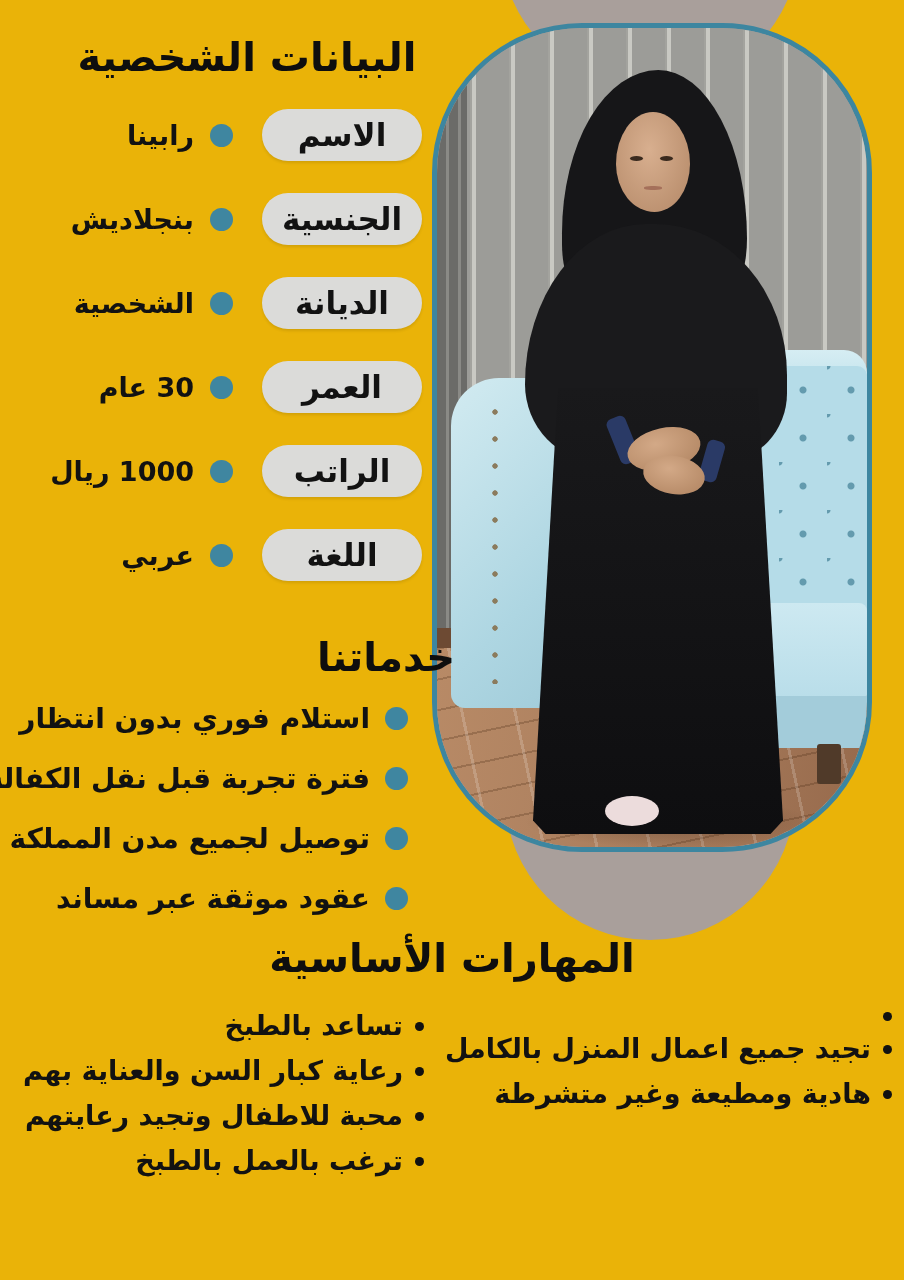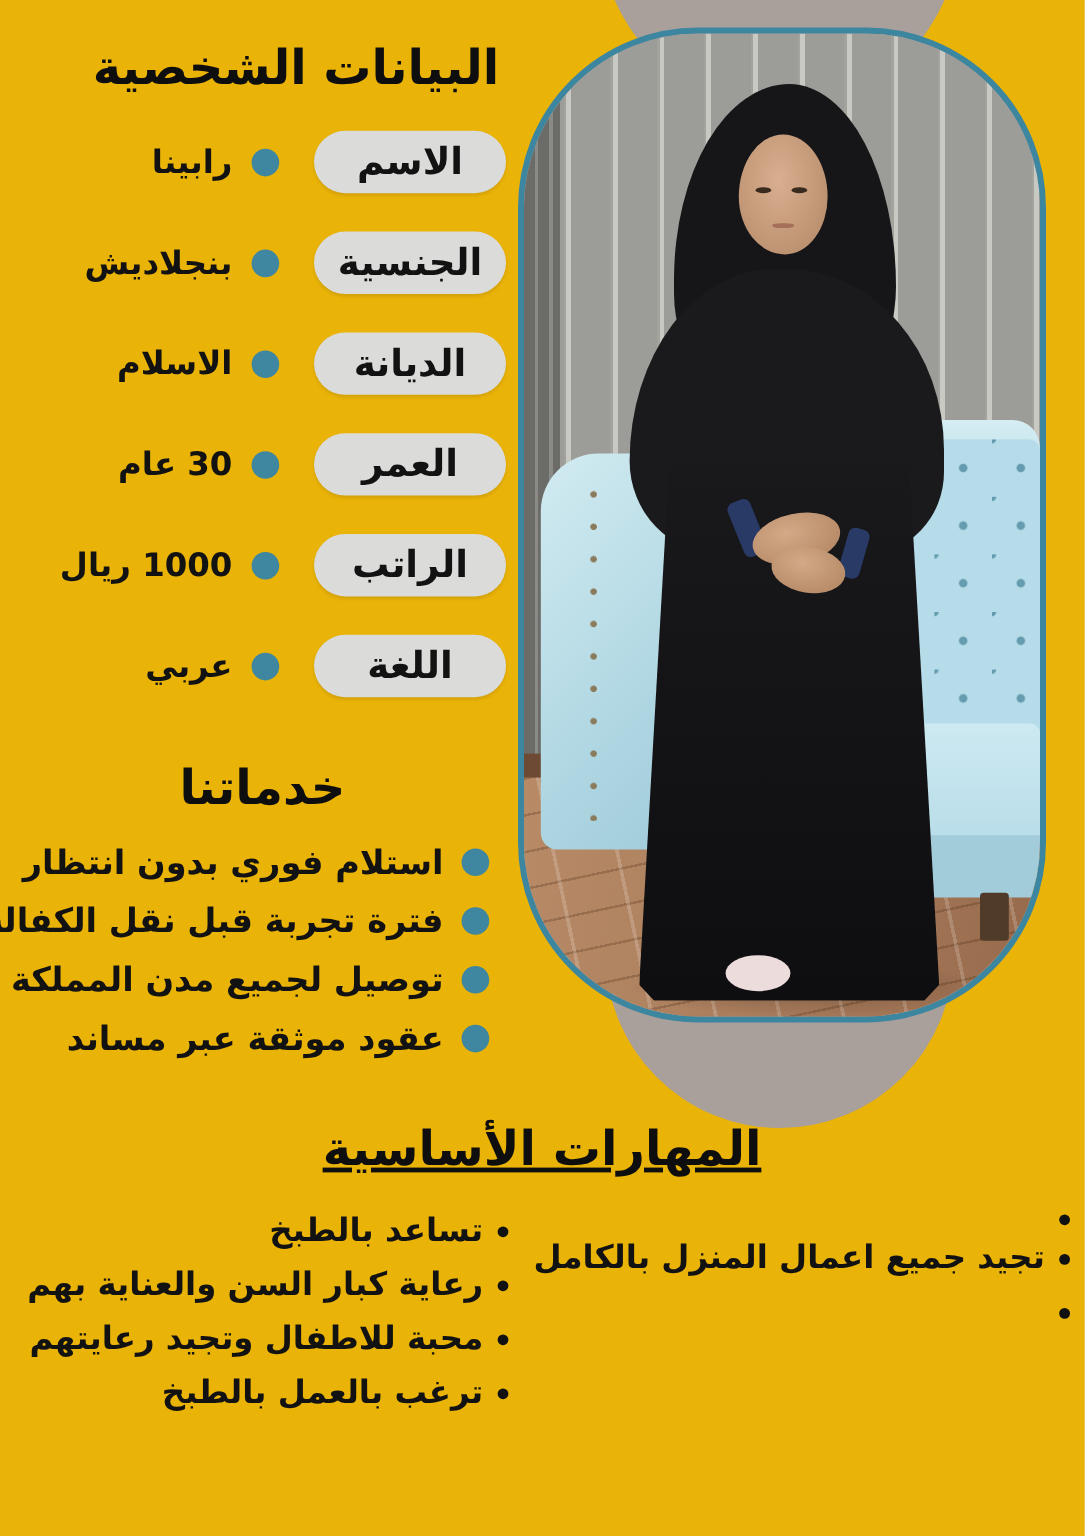--- a/index.html
+++ b/index.html
@@ -121,31 +121,31 @@
     flex:none;width:160px;height:52px;border-radius:26px;background:#dbdbd9;
     box-shadow:0 2px 3px rgba(0,0,0,.10);
     display:flex;align-items:center;justify-content:center;
     font-size:31px;font-weight:700;color:#121212;
   }
   .dot{flex:none;width:23px;height:23px;border-radius:50%;background:#3f86a0;margin-right:29px;margin-left:16px;}
   .fval{font-size:27px;font-weight:700;color:#121212;white-space:nowrap;}
 
   .services{left:0;top:634px;width:432px;}
   .services-title{
-    position:relative;left:3px;margin:0;text-align:center;
+    position:relative;left:23px;margin:0;
     font-size:40px;font-weight:700;color:#0e0e0e;line-height:1.15;
   }
-  .svc-list{margin-top:22px;display:flex;flex-direction:column;gap:16px;padding-right:24px;}
+  .svc-list{margin-top:22px;display:flex;flex-direction:column;gap:27px;padding-right:24px;}
   .svc-row{display:flex;align-items:center;}
   .svc-dot{flex:none;width:23px;height:23px;border-radius:50%;background:#3f86a0;margin-left:15px;}
   .svc-text{font-size:28px;font-weight:700;color:#121212;white-space:nowrap;}
 
   .skills{left:0;top:935px;width:904px;}
   .skills-title{
-    margin:0;text-align:center;font-size:40px;font-weight:700;color:#0e0e0e;line-height:1.15;text-decoration:underline;
+    margin:0;text-align:center;font-size:40px;font-weight:700;color:#0e0e0e;line-height:1.15;
   }
   .skill-cols{margin-top:18px;display:flex;padding:0 12px;}
   .skill-col{display:flex;flex-direction:column;}
   .skill-col.right{width:468px;}
   .skill-col.left{width:412px;margin-top:10px;justify-content:flex-end;}
   .skill-item{display:flex;align-items:flex-start;margin-bottom:11px;}
   .skill-bullet{flex:none;width:9px;height:9px;border-radius:50%;background:#111;margin:13px 0 0 12px;}
   .skill-text{font-size:27px;font-weight:700;line-height:34px;color:#121212;text-align:right;}
 </style>
 </head>
@@ -195,21 +195,21 @@
         <div class="fval">رابينا</div>
       </div>
       <div class="frow">
         <div class="pill">الجنسية</div>
         <div class="dot"></div>
         <div class="fval">بنجلاديش</div>
       </div>
       <div class="frow">
         <div class="pill">الديانة</div>
         <div class="dot"></div>
-        <div class="fval">الاسلام</div>
+        <div class="fval">الشخصية</div>
       </div>
       <div class="frow">
         <div class="pill">العمر</div>
         <div class="dot"></div>
         <div class="fval">30 عام</div>
       </div>
       <div class="frow">
         <div class="pill">الراتب</div>
         <div class="dot"></div>
         <div class="fval">1000 ريال</div>
@@ -250,20 +250,21 @@
       <div class="skill-col right">
         <div class="skill-item">
           <div class="skill-bullet"></div>
         </div>
         <div class="skill-item">
           <div class="skill-bullet"></div>
           <div class="skill-text">تجيد جميع اعمال المنزل بالكامل</div>
         </div>
         <div class="skill-item">
           <div class="skill-bullet"></div>
+          <div class="skill-text">هادية ومطيعة وغير متشرطة</div>
         </div>
       </div>
       <div class="skill-col left">
         <div class="skill-item">
           <div class="skill-bullet"></div>
           <div class="skill-text">تساعد بالطبخ</div>
         </div>
         <div class="skill-item">
           <div class="skill-bullet"></div>
           <div class="skill-text">رعاية كبار السن والعناية بهم</div>

